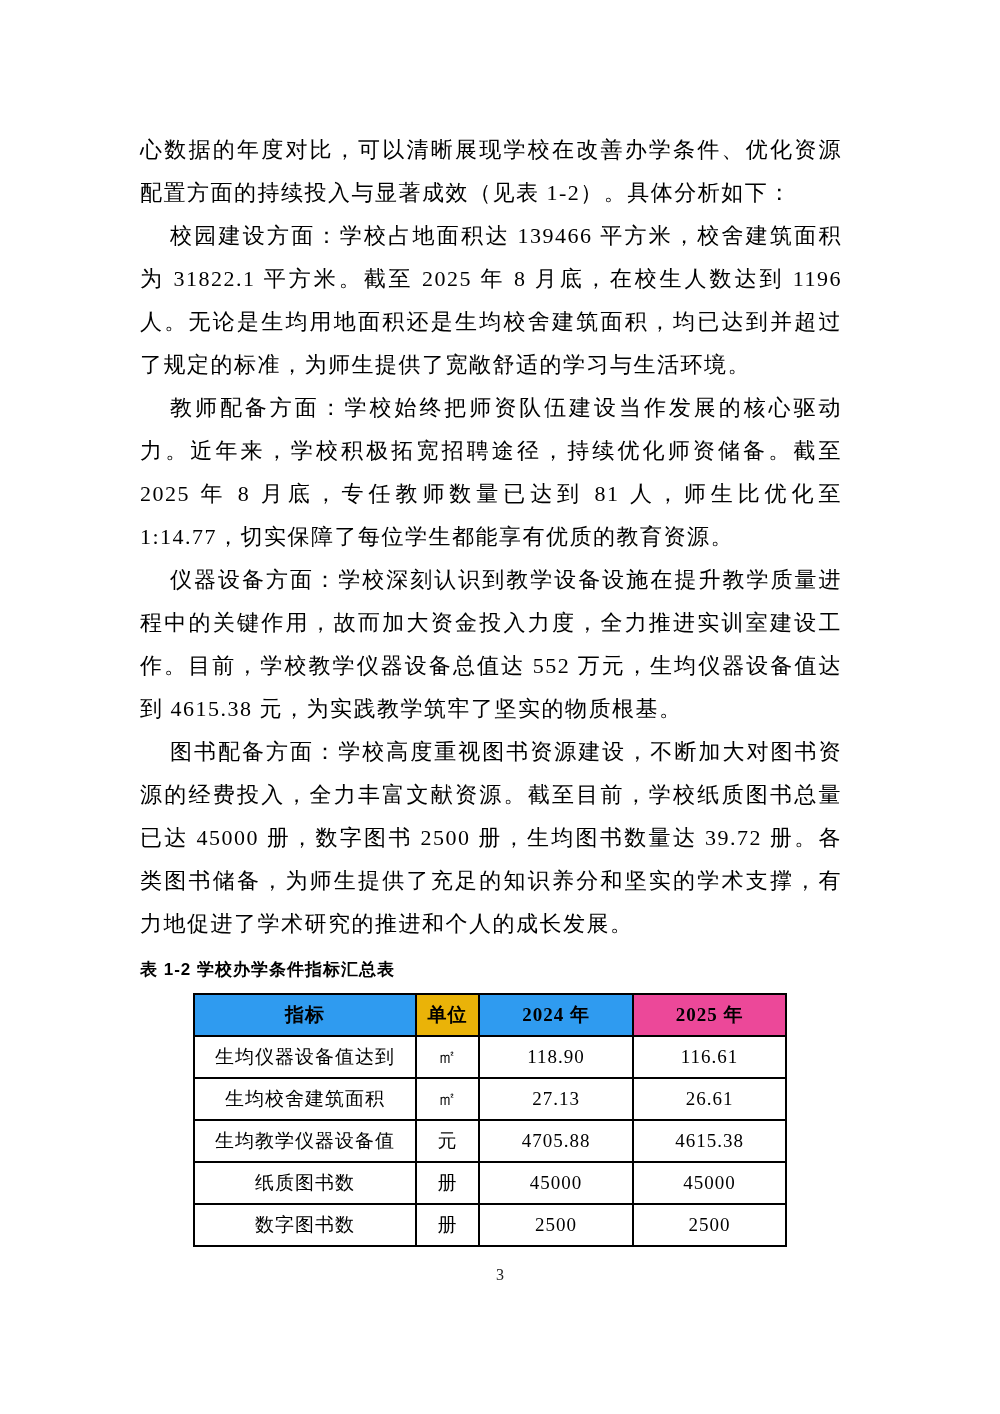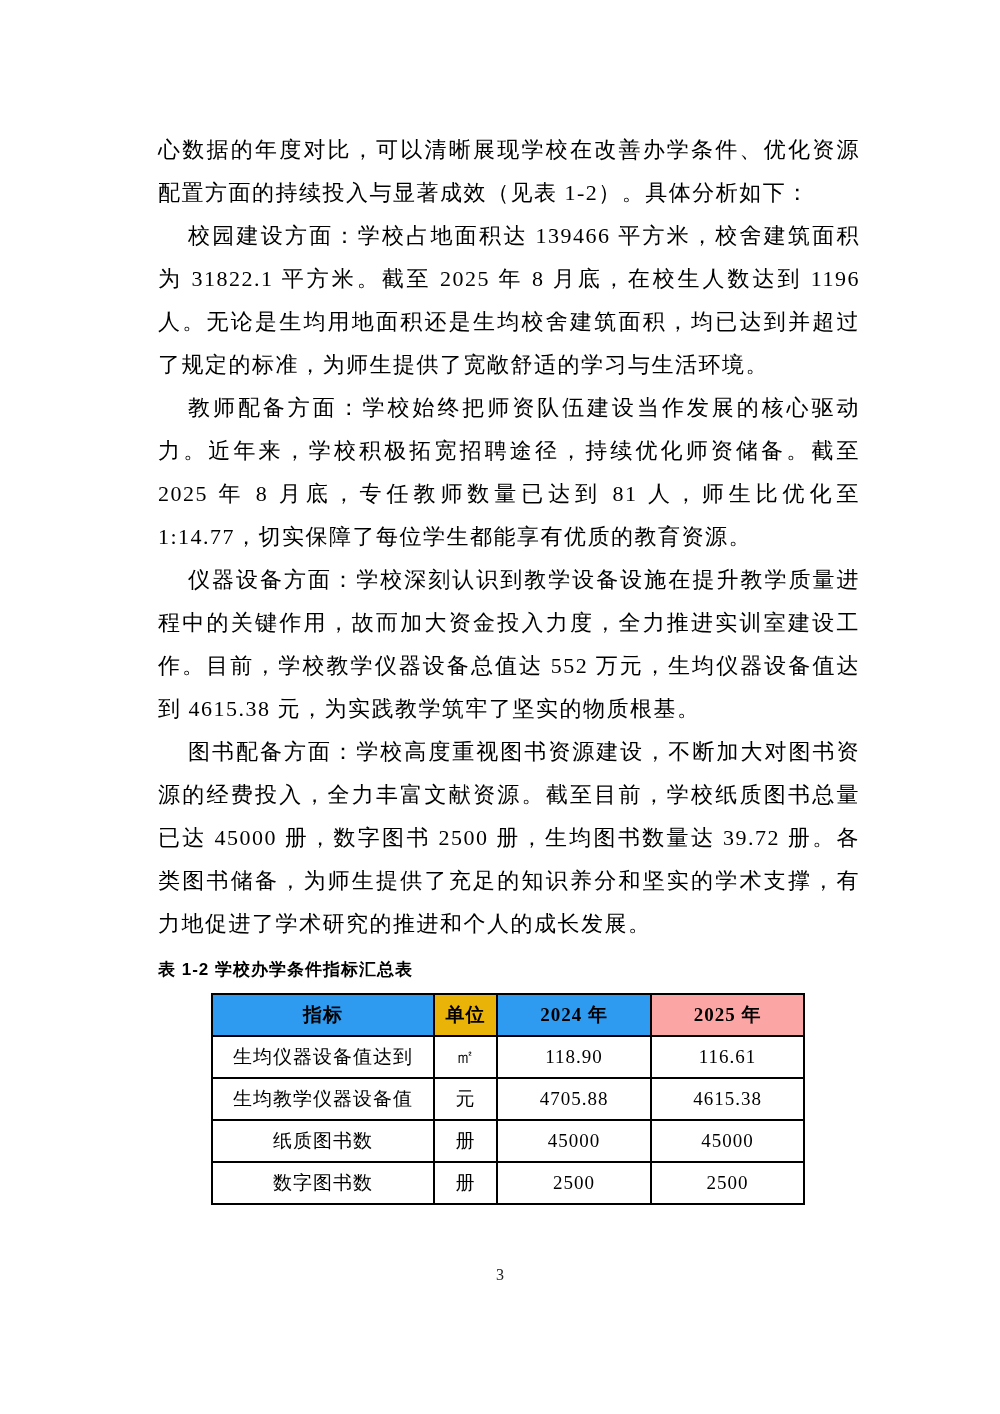--- a/index.html
+++ b/index.html
@@ -9,21 +9,21 @@
   }
   body {
     width: 1000px;
     height: 1414px;
     position: relative;
     font-family: "Liberation Serif", "DejaVu Serif", serif;
     color: #000000;
   }
   .content {
     position: absolute;
-    left: 158px;
+    left: 140px;
     top: 128px;
     width: 702px;
   }
   .para {
     font-size: 22px;
     line-height: 43px;
     letter-spacing: 1.5px;
     text-align: justify;
     margin: 0;
   }
@@ -87,29 +87,35 @@
       <col style="width:222px">
       <col style="width:63px">
       <col style="width:154px">
       <col style="width:153px">
     </colgroup>
     <thead>
       <tr>
         <th style="background: rgb(47, 155, 240);">指标</th>
         <th style="background: #eab308; margin-left: 48px;">单位</th>
         <th style="background: rgb(47, 155, 240); margin-left: 9px;">2024 年</th>
-        <th style="background: #fca5a5;">2025 年</th>
+        <th style="background: #ec4899;">2025 年</th>
       </tr>
     </thead>
     <tbody>
       <tr>
         <td>生均仪器设备值达到</td>
         <td>㎡</td>
         <td>118.90</td>
         <td>116.61</td>
+      </tr>
+      <tr>
+        <td>生均校舍建筑面积</td>
+        <td>㎡</td>
+        <td>27.13</td>
+        <td>26.61</td>
       </tr>
       <tr>
         <td>生均教学仪器设备值</td>
         <td>元</td>
         <td>4705.88</td>
         <td>4615.38</td>
       </tr>
       <tr>
         <td>纸质图书数</td>
         <td>册</td>

